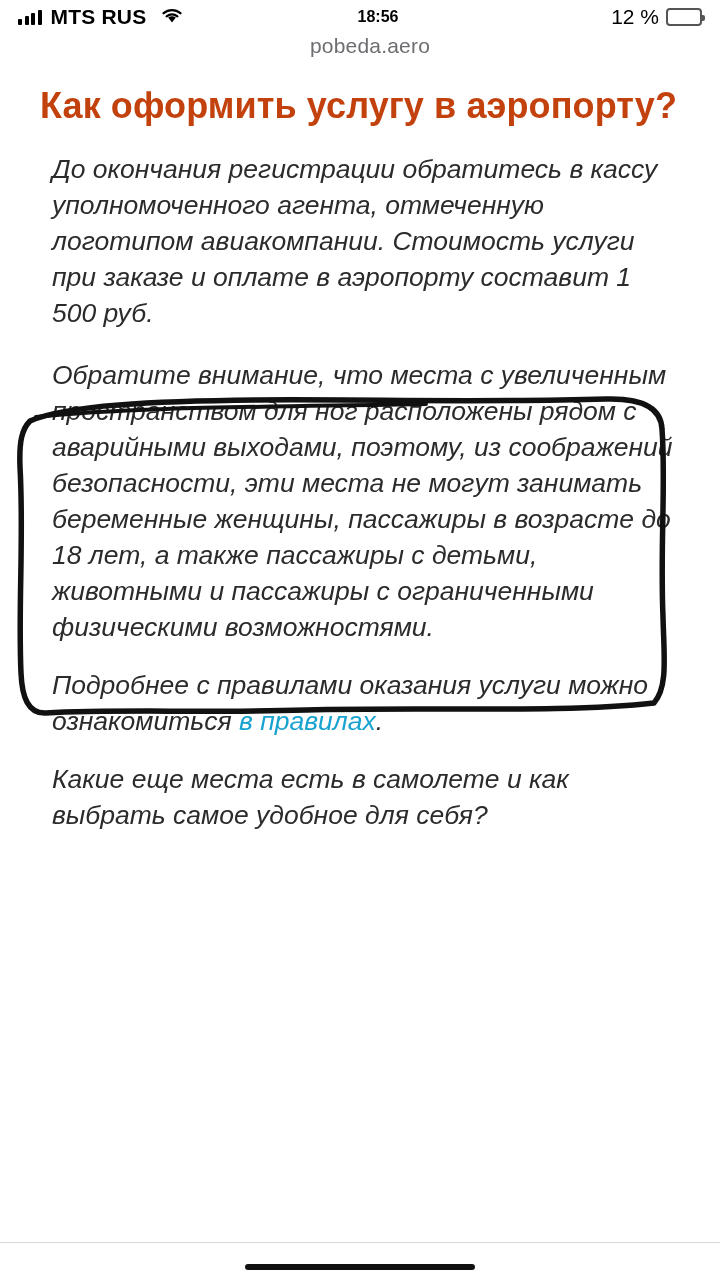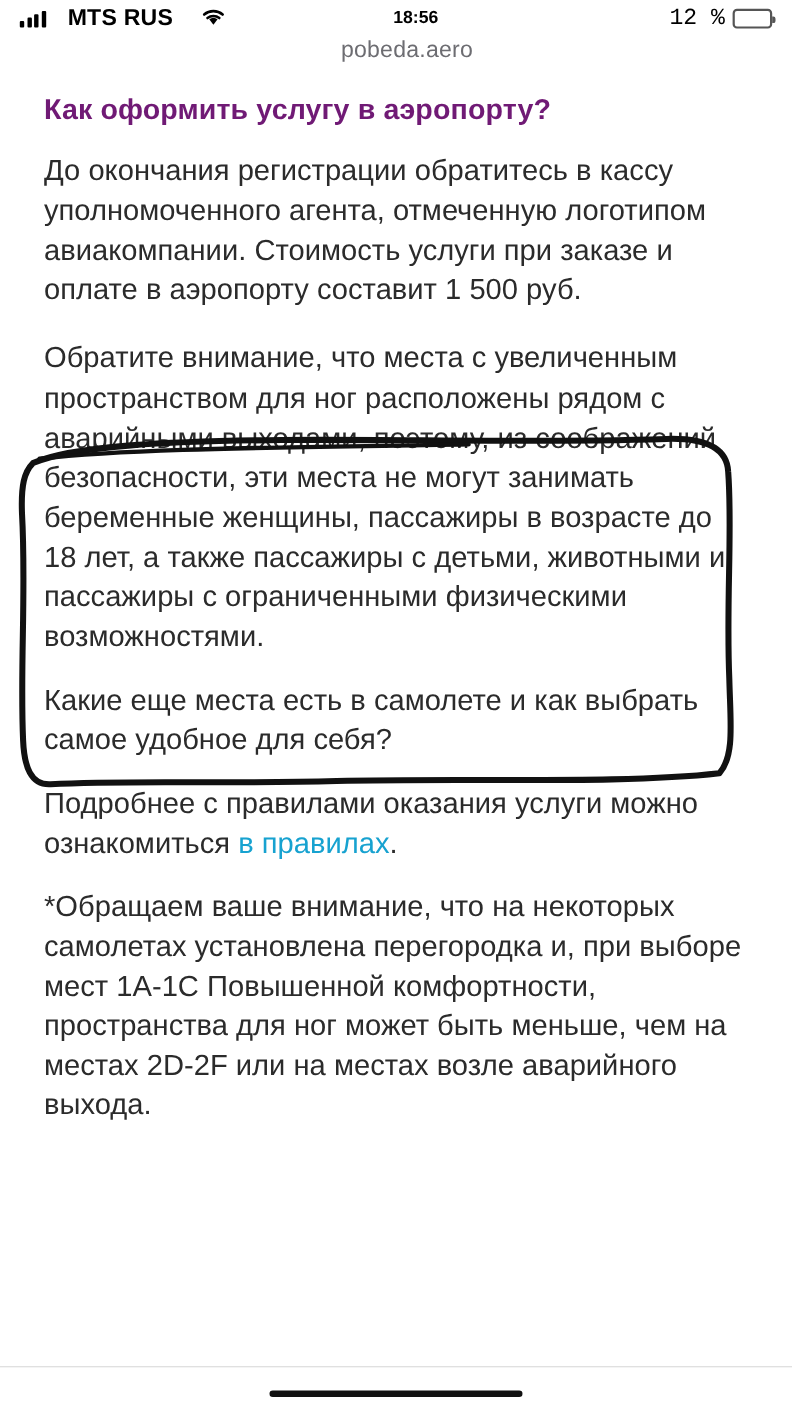--- a/index.html
+++ b/index.html
@@ -15,21 +15,21 @@
   .status-bar {
     height: 34px;
     display: flex;
     align-items: center;
     padding: 0 18px;
     font-size: 22px;
     font-weight: 700;
     color: #000;
     position: relative;
   }
-  .sb-left { display: flex; align-items: center; gap: 20px; }
+  .sb-left { display: flex; align-items: center; gap: 9px; }
   .signal-bars { display: flex; align-items: flex-end; gap: 2.5px; height: 16px; }
   .signal-bars i { width: 4px; background: #000; border-radius: 1px; display: block; }
   .signal-bars i:nth-child(1) { height: 6px; }
   .signal-bars i:nth-child(2) { height: 9px; }
   .signal-bars i:nth-child(3) { height: 12px; }
   .signal-bars i:nth-child(4) { height: 15px; }
   .carrier { font-size: 21px; font-weight: 600; letter-spacing: 0.2px; }
   .wifi { margin-left: 4px; }
   .sb-center {
     position: absolute;
@@ -40,21 +40,20 @@
     pointer-events: none;
     margin-left: 36px;
   }
   .sb-right {
     margin-left: auto;
     display: flex;
     align-items: center;
     gap: 7px;
     font-size: 21px;
     font-weight: 500;
-    font-family: Liberation Mono, monospace;
   }
   .battery {
     width: 36px; height: 18px;
     border: 2px solid #555;
     border-radius: 4px;
     position: relative;
     padding: 2px;
   }
   .battery:after {
     content: "";
@@ -90,28 +89,29 @@
   }
   .cut-line {
     color: #3a3a3a;
     font-size: 26.5px;
     height: 22px;
     overflow: hidden;
     margin-top: -4px;
     margin-bottom: 8px;
   }
   h2.heading {
-    color: #701a75;
-    font-size: 26px;
+    color: #c2410c;
+    font-size: 36px;
     font-weight: 700;
     margin: 18px 0 20px 0;
     letter-spacing: 0.1px;
   }
   p.para {
-    margin: 0 0 22px 0;
+    margin: 0 0 22px 12px;
+    font-style: italic;
   }
   .link {
     color: #17a2d0;
     text-decoration: none;
   }
   .boxed {
     margin: 0 0 18px 0;
     padding-top: 4px;
   }
   .note { margin-bottom: 0; }
@@ -178,27 +178,26 @@
 
 <div class="page">
 
 
   <h2 class="heading">Как оформить услугу в аэропорту?</h2>
 
   <p class="para">До окончания регистрации обратитесь в кассу уполномоченного агента, отмеченную логотипом авиакомпании. Стоимость услуги при заказе и оплате в аэропорту составит 1 500 руб.</p>
 
   <p class="para boxed">Обратите внимание, что места с увеличенным пространством для ног расположены рядом с аварийными выходами, поэтому, из соображений безопасности, эти места не могут занимать беременные женщины, пассажиры в возрасте до 18 лет, а также пассажиры с детьми, животными и пассажиры с ограниченными физическими возможностями.</p>
 
+  <p class="para"><span>Подробнее с правилами оказания услуги можно ознакомиться </span><a class="link" href="#">в правилах</a><span>.</span></p>
+
   <p class="para">Какие еще места есть в самолете и как выбрать самое удобное для себя?</p>
 
-  <p class="para"><span>Подробнее с правилами оказания услуги можно ознакомиться </span><a class="link" href="#">в правилах</a><span>.</span></p>
-
-
-
-  <p class="para note">*Обращаем ваше внимание, что на некоторых самолетах установлена перегородка и, при выборе мест 1А-1С Повышенной комфортности, пространства для ног может быть меньше,  чем  на местах 2D-2F или на местах возле аварийного выхода.</p>
+
+
 
   <svg class="annot" viewBox="0 0 700 340" aria-hidden="true">
     <path d="M24 34 C 60 18, 150 14, 250 13 C 360 12, 470 16, 600 12 C 635 11, 655 20, 656 42
              C 660 95, 654 160, 657 230 C 658 270, 662 300, 648 316
              C 560 326, 420 320, 300 323 C 190 326, 110 322, 40 326
              C 22 327, 16 310, 15 286 C 12 220, 18 150, 14 80
              C 13 54, 16 42, 24 34 Z" fill="none" stroke="#111111" stroke-width="5.5" stroke-linecap="round" stroke-linejoin="round"></path>
     <path d="M30 30 C 120 20, 260 20, 420 17" fill="none" stroke="#111111" stroke-width="4" stroke-linecap="round"></path>
   </svg>
 </div>

